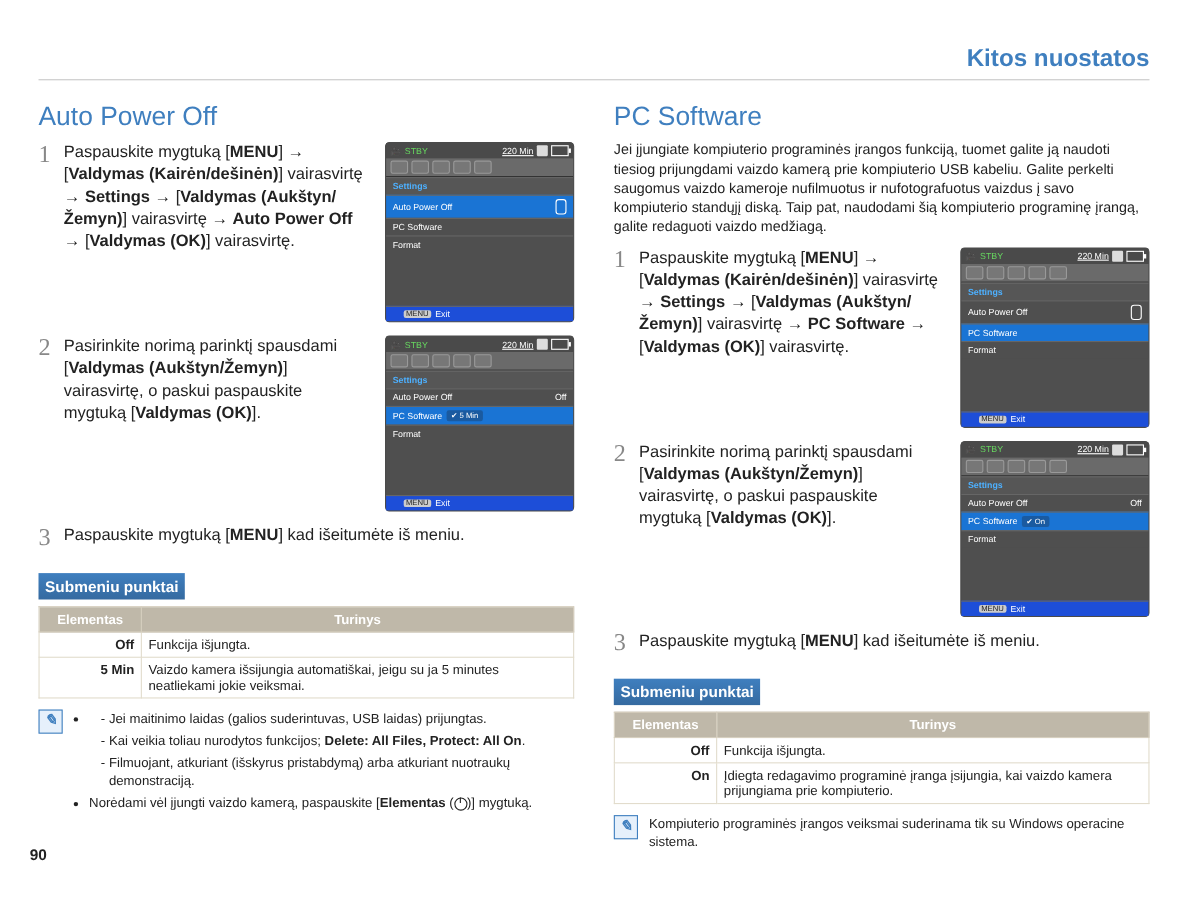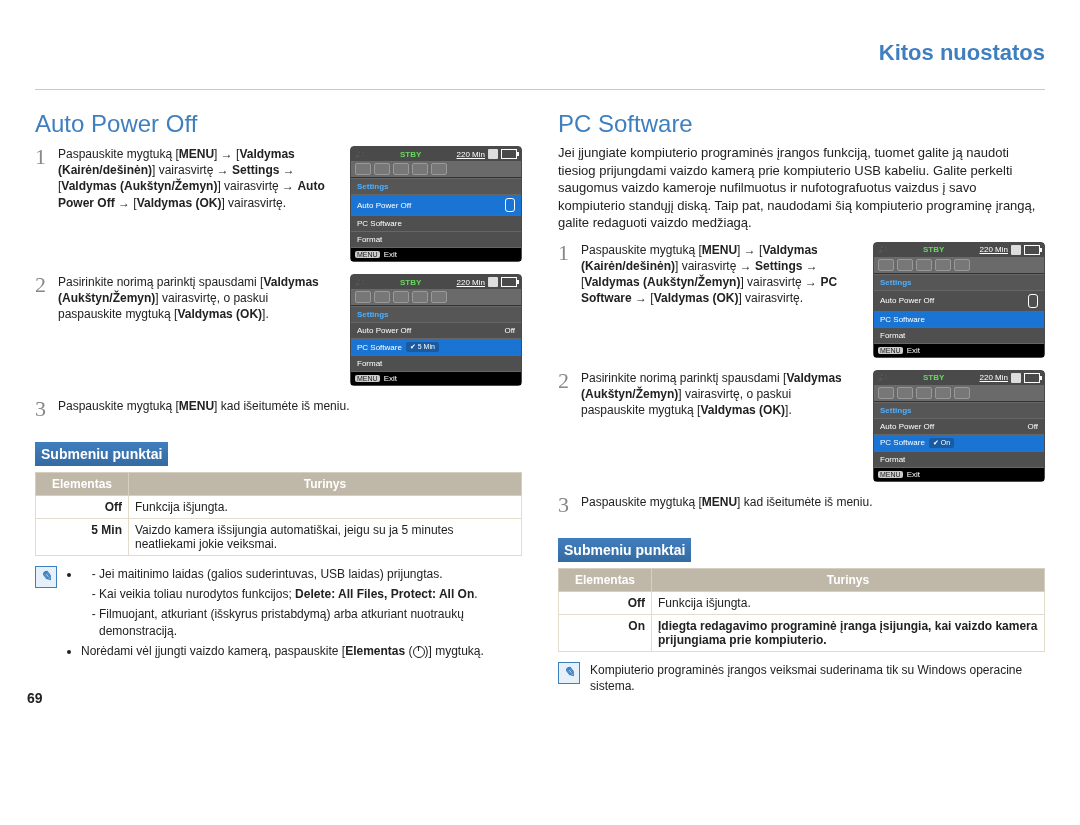--- a/index.html
+++ b/index.html
@@ -14,21 +14,21 @@
     width: 1010px;
     margin: 0 auto;
     padding: 40px 0 20px 0;
     position: relative;
   }
   .running-head {
     text-align: right;
     color: #3f7fbf;
     font-size: 22px;
     font-weight: bold;
-    padding-bottom: 23px;
+    padding-bottom: 6px;
     border-bottom: 1px solid #c8c8c8;
     margin-bottom: 20px;
   }
   .cols {
     display: flex;
     gap: 36px;
   }
   .col {
     flex: 1;
     min-width: 0;
@@ -51,21 +51,21 @@
   }
   .step-num {
     flex: 0 0 auto;
     color: #888;
     font-size: 22px;
     font-family: Georgia, serif;
     line-height: 1;
   }
   .step-body {
     flex: 1;
-    font-size: 12px;
+    font-size: 15px;
     line-height: 1.35;
   }
   .sub-head {
     background: linear-gradient(to bottom, #3f7fbf, #356aa0);
     color: #fff;
     font-weight: bold;
     padding: 4px 6px;
     font-size: 14px;
     display: inline-block;
     margin: 10px 0 6px 0;
@@ -148,21 +148,21 @@
     margin-left: 8px;
     flex: 0 0 170px;
   }
   .screen-top {
     display: flex;
     align-items: center;
     background: #4a4a4a;
     padding: 2px 4px;
     gap: 3px;
   }
-  .stby { color: #67d760; font-weight: bold; margin-left: 32px; }
+  .stby { color: #67d760; font-weight: normal; }
   .mins { margin-left: auto; color: #fff; text-decoration: underline; }
   .bat { display:inline-block; width:14px; height:8px; border:1px solid #fff; position:relative; }
   .bat::after { content:""; position:absolute; right:-3px; top:2px; width:2px; height:4px; background:#fff; }
   .sd { display:inline-block; width:10px; height:10px; background:#ddd; border-radius:1px; }
   .tabs {
     display:flex;
     background:#6a6a6a;
     padding:2px 4px;
     gap:3px;
     border-bottom:1px solid #333;
@@ -199,27 +199,28 @@
     font-size:7px;
   }
   .check::before{ content:"✔ "; color:#fff; }
   .scroll-ic {
     display:inline-block;
     width:8px; height:12px;
     border:1px solid #fff;
     border-radius:3px;
   }
   .exit {
-    background:#000000;
-    padding:2px 4px;
+    background:#1d4ed8;
+    padding:2px 16px;
     color:#fff;
     display:flex;
     align-items:center;
     gap:4px;
     border-top:1px solid #666;
+    margin-top:48px;
   }
   .exit .menu-btn {
     background:#ccc; color:#222;
     font-size:7px; padding:0 2px;
     border-radius:2px;
   }
   .power{ display:inline-block; width:10px;height:10px;border:1px solid #222;border-radius:50%;position:relative;vertical-align:middle; }
   .power::after{ content:""; position:absolute; left:4px; top:-1px; width:1px; height:5px; background:#222; }
 </style>
 </head>
@@ -466,26 +467,26 @@
             <tr>
               <th>Elementas</th>
               <th>Turinys</th>
             </tr>
         <tr>
               <td>Off</td>
               <td style="font-weight:normal;text-align:left">Funkcija išjungta.</td>
             </tr>
         <tr>
               <td>On</td>
-              <td style="font-weight:bold;text-align:left">Įdiegta redagavimo programinė įranga įsijungia, kai vaizdo kamera prijungiama prie kompiuterio.</td>
+              <td style="font-weight:normal;text-align:left">Įdiegta redagavimo programinė įranga įsijungia, kai vaizdo kamera prijungiama prie kompiuterio.</td>
             </tr>
       </tbody>
         </table>
 
       <div class="note">
         <div class="note-icon"><span>✎</span></div>
         <div class="note-body">Kompiuterio programinės įrangos veiksmai suderinama tik su Windows operacine sistema.</div>
       </div>
     </div>
   </div>
 
-  <div class="pagenum">69</div>
+  <div class="pagenum">90</div>
 </div>
 
 </body></html>

